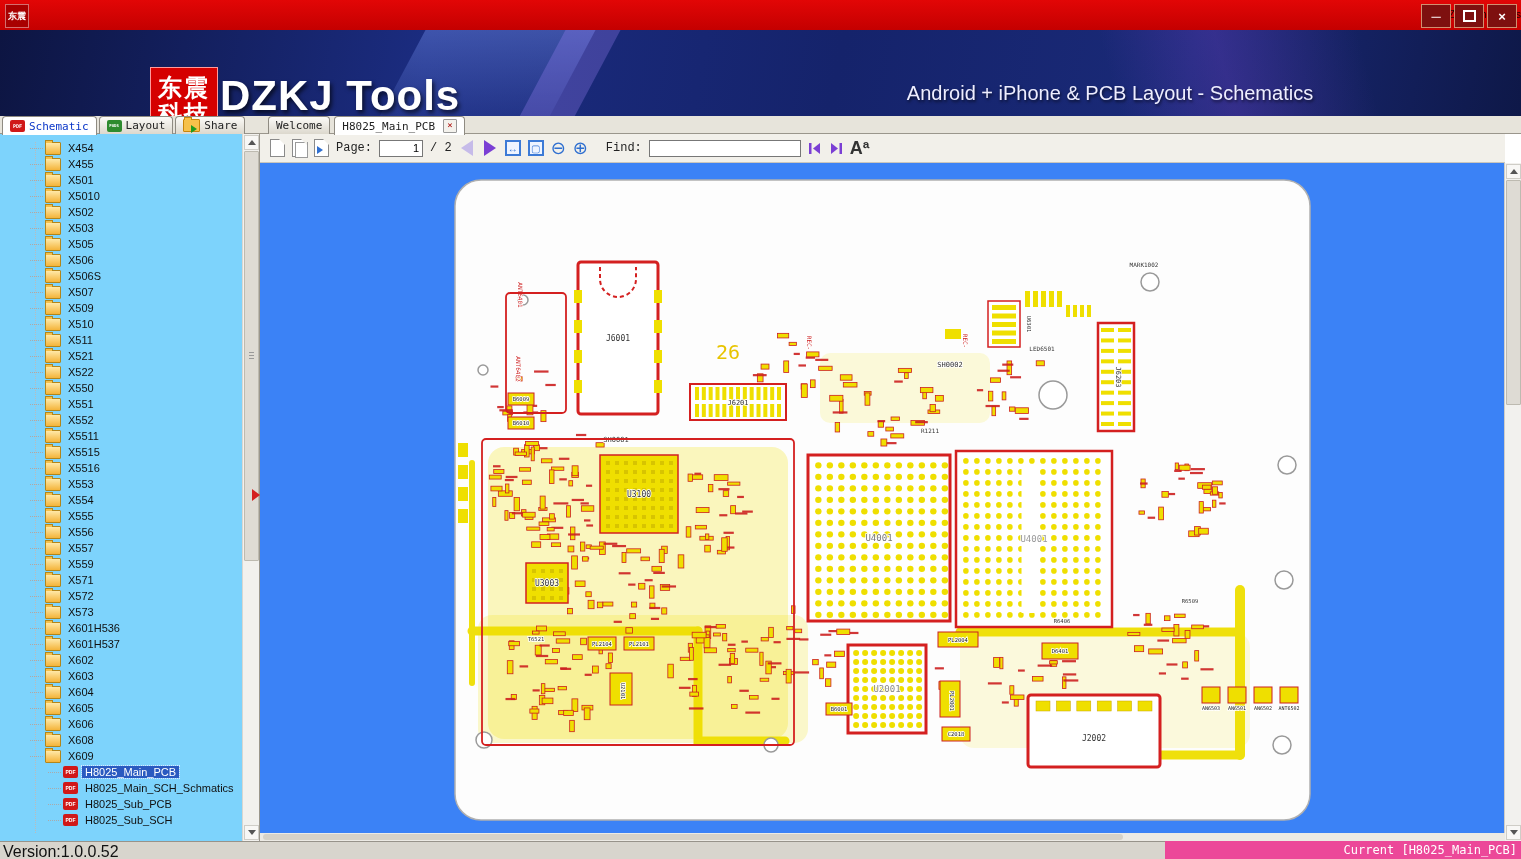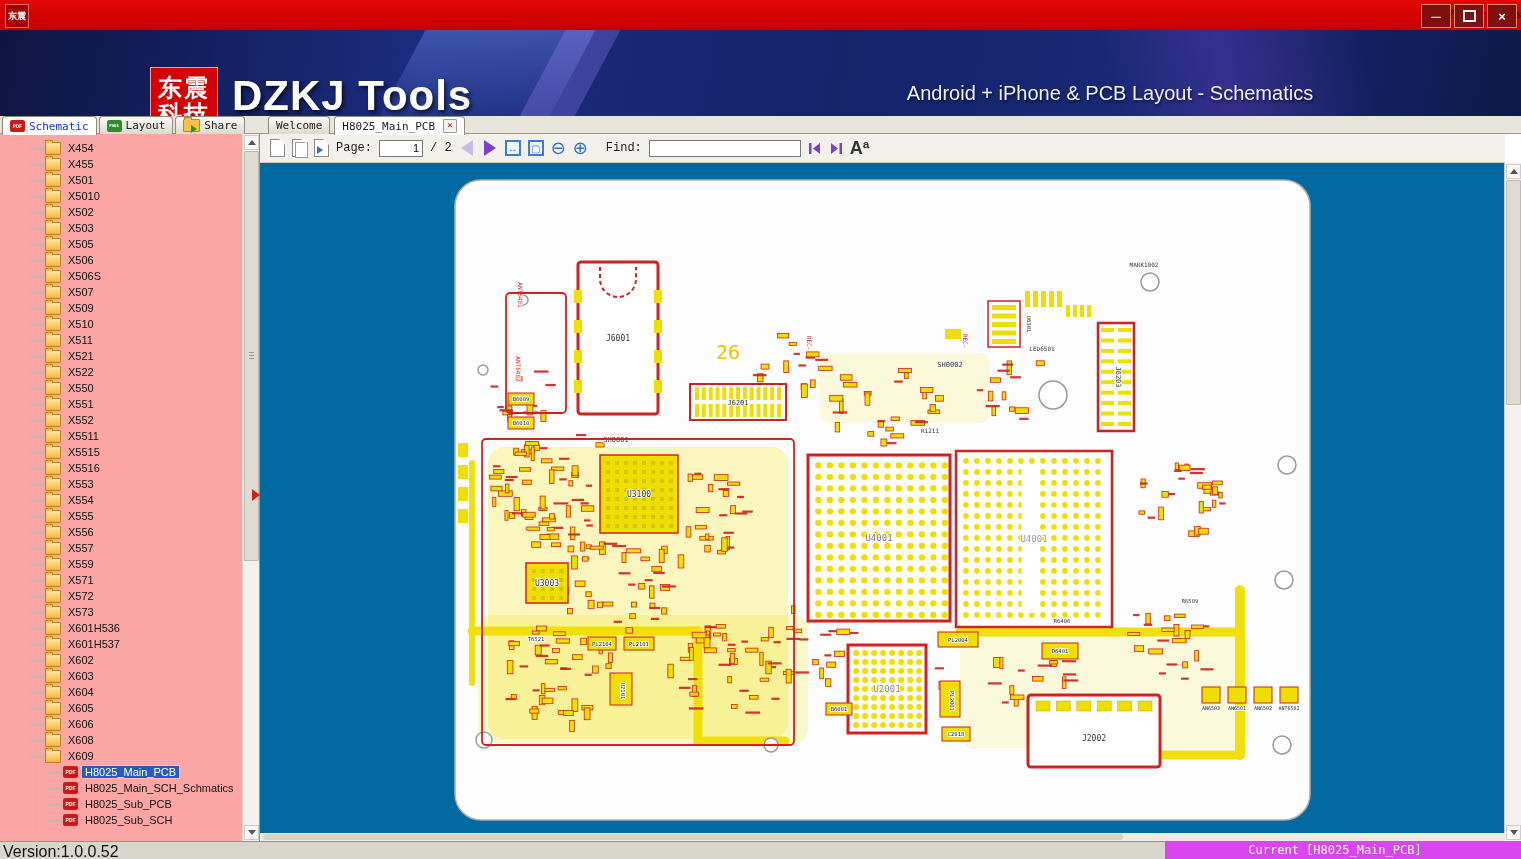--- a/index.html
+++ b/index.html
@@ -24,21 +24,21 @@
           background:linear-gradient(100deg,#0d1542 0%,#1b2c80 28%,#15236b 55%,#1a2a78 78%,#0e1848 100%);}
   .streak1{position:absolute;left:400px;top:-12px;width:170px;height:120px;transform:skewX(-28deg);
            background:linear-gradient(rgba(130,160,255,.38),rgba(60,80,200,.05));}
   .streak2{position:absolute;left:540px;top:-12px;width:55px;height:120px;transform:skewX(-28deg);
            background:rgba(165,135,255,.28);}
   .streak3{position:absolute;right:0;top:0;width:660px;height:86px;
            background:linear-gradient(75deg,transparent 38%,rgba(125,65,205,.28) 55%,transparent 76%);}
   .logo{position:absolute;left:150px;top:37px;width:66px;height:66px;background:#d50000;
         border:1px solid #ff9a9a;display:flex;flex-direction:column;align-items:center;
         justify-content:center;color:#fff;font-weight:bold;font-size:24px;line-height:1.08;letter-spacing:2px;}
-  .app-title{position:absolute;left:232px;top:42px;font-size:42px;font-weight:bold;color:#fff;
+  .app-title{position:absolute;left:220px;top:42px;font-size:42px;font-weight:bold;color:#fff;
              text-shadow:2px 3px 4px rgba(0,0,0,.65);letter-spacing:1px;}
   .subtitle{position:absolute;left:770px;width:680px;top:52px;font-size:20px;color:#eef;
             text-align:center;text-shadow:1px 2px 3px rgba(0,0,0,.6);}
 
   
   .tabstrip{position:absolute;top:116px;left:0;width:100%;height:18px;background:#e7e4db;
             border-bottom:1px solid #9a968c;box-sizing:border-box;}
   #ribbon-tabs{position:absolute;left:2px;top:116px;display:flex;gap:2px;z-index:3;}
   #doc-tabs{position:absolute;left:268px;top:116px;display:flex;gap:4px;z-index:3;}
   .tab{height:17px;display:inline-flex;align-items:center;gap:4px;padding:0 7px;
@@ -54,21 +54,21 @@
   .share-ic{width:15px;height:11px;background:#f6c14b;border:1px solid #c8860a;border-radius:1px;
             position:relative;flex:none;}
   .share-ic::before{content:"";position:absolute;left:0;top:-3px;width:6px;height:2px;background:#f6c14b;
                     border:1px solid #c8860a;border-bottom:none;}
   .share-ic::after{content:"";position:absolute;right:-2px;bottom:-2px;width:0;height:0;
                    border:4px solid transparent;border-left:6px solid #1f9a1f;}
   .close-ic{width:12px;height:12px;margin-left:4px;border:1px solid #999;background:#f4f2ed;
             color:#a00;font-size:9px;line-height:10px;text-align:center;border-radius:1px;}
 
   
-  .sidebar{position:absolute;left:0;top:134px;width:260px;height:707px;background:#fca5a5;
+  .sidebar{position:absolute;left:0;top:134px;width:260px;height:707px;background:#7dd3fc;
            border-right:1px solid #9a968c;box-sizing:border-box;overflow:hidden;}
   .tree{position:absolute;left:0;top:0;right:17px;bottom:0;padding-top:6px;font-size:11px;overflow:hidden;}
   .tree::before{content:"";position:absolute;left:35px;top:8px;bottom:8px;border-left:1px dotted #bbb;}
   .trow{height:16px;display:flex;align-items:center;white-space:nowrap;position:relative;}
   .tjoint{width:13px;margin-left:30px;border-top:1px dotted #aaa;flex:none;}
   .trow.file .tjoint{margin-left:48px;}
   .folder-ic{width:14px;height:11px;background:linear-gradient(#ffe9a8,#f4b43a);border:1px solid #b3861a;
              border-radius:1px;position:relative;margin:0 4px 0 2px;flex:none;}
   .folder-ic::before{content:"";position:absolute;left:-1px;top:-3px;width:6px;height:2px;
                      background:#f6c14b;border:1px solid #b3861a;border-bottom:none;}
@@ -111,31 +111,31 @@
   .tri{width:0;height:0;margin:0 2px;flex:none;}
   .tri.left{border-top:8px solid transparent;border-bottom:8px solid transparent;border-right:12px solid #c6bbe9;}
   .tri.right{border-top:8px solid transparent;border-bottom:8px solid transparent;border-left:12px solid #7b3fd4;}
   .fit{width:16px;height:16px;border:2px solid #3c7ad6;background:#eef4ff;color:#3c7ad6;font-size:10px;
        display:flex;align-items:center;justify-content:center;box-sizing:border-box;flex:none;}
   .zoomglyph{font-size:18px;line-height:18px;color:#2f6fd0;font-family:"DejaVu Sans",sans-serif;flex:none;}
   .fnav{flex:none;}
   .case-ic{font-size:18px;font-weight:bold;color:#333;flex:none;}
 
   
-  .viewer{position:absolute;left:260px;top:163px;width:1245px;height:670px;background:#0369a1;overflow:hidden;}
+  .viewer{position:absolute;left:260px;top:163px;width:1245px;height:670px;background:#3b82f6;overflow:hidden;}
   .split-marker{position:absolute;left:252px;top:489px;width:0;height:0;border-top:6px solid transparent;
                 border-bottom:6px solid transparent;border-left:8px solid #d42020;z-index:5;}
 
   
   .statusbar{position:absolute;left:0;top:841px;width:100%;height:18px;background:#d8d5cd;
              border-top:1px solid #97938a;box-sizing:border-box;}
   .status-version{position:absolute;left:3px;top:1px;font-size:16px;color:#111;}
-  .status-current{position:absolute;right:0;top:-1px;height:19px;width:356px;background:#d946ef;color:#fff;
+  .status-current{position:absolute;right:0;top:-1px;height:19px;width:356px;background:#ec4899;color:#fff;
                   font-family:"DejaVu Sans Mono",monospace;font-size:12px;line-height:19px;
-                  text-align:center;padding-right:16px;box-sizing:border-box;}
+                  text-align:right;padding-right:4px;box-sizing:border-box;}
 </style>
 </head>
 <body>
 
 <div class="app">
 
   <div class="titlebar">
     <div class="title-icon">
         <span>东震</span>
       </div>

